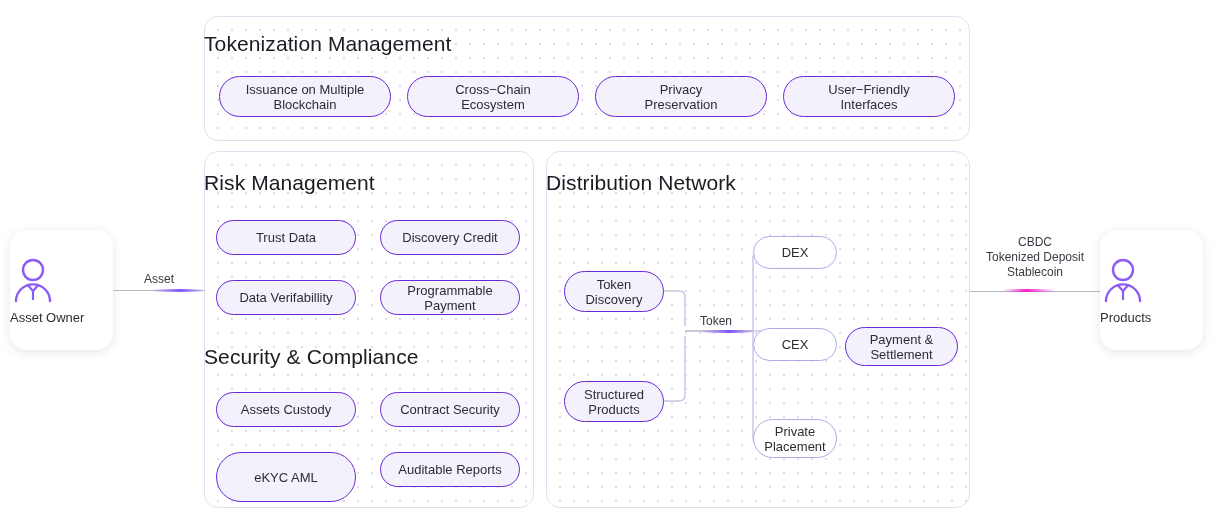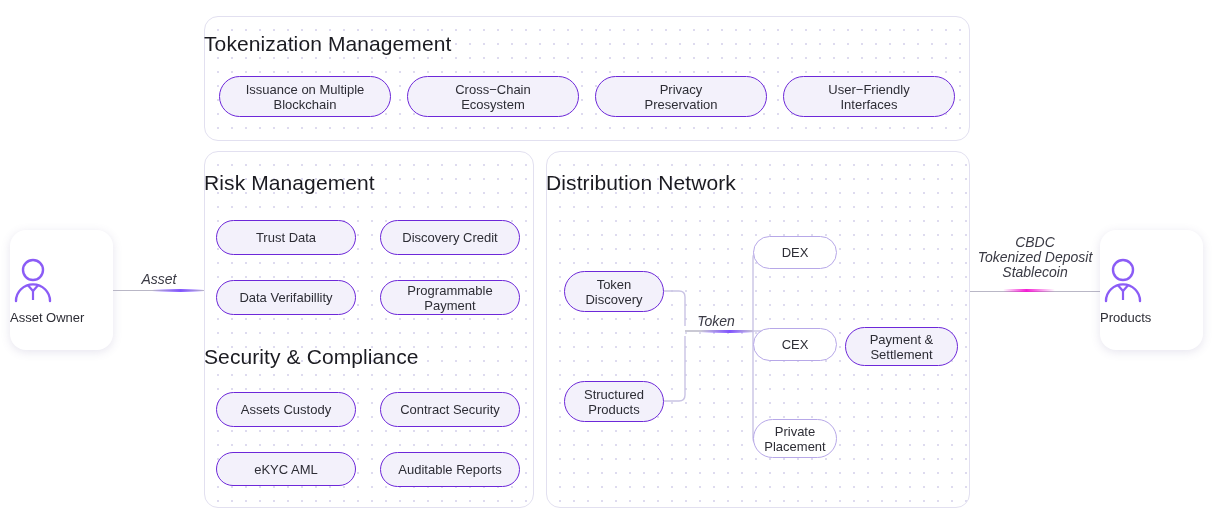--- a/index.html
+++ b/index.html
@@ -96,25 +96,24 @@
   }
   .glow-magenta {
     position: absolute;
     height: 3px;
     border-radius: 2px;
     background: linear-gradient(90deg, rgba(255,0,200,0) 0%, rgba(244,20,210,0.95) 45%, rgba(255,0,200,0) 100%);
   }
   .edge-label {
     position: absolute;
     text-align: center;
-    font-size: 14px;
+    font-size: 12px;
     line-height: 15px;
     color: #3a3a44;
     white-space: pre-line;
-    font-style: italic;
   }
 
   .tree-svg {
     position: absolute;
     left: 0;
     top: 0;
     pointer-events: none;
   }
 </style>
 </head>
@@ -158,21 +157,21 @@
   <div class="pill" style="left:216px; top:220px; width:140px; height:35px;">Trust Data</div>
   <div class="pill" style="left:380px; top:220px; width:140px; height:35px;">Discovery Credit</div>
   <div class="pill" style="left:216px; top:280px; width:140px; height:35px;">Data Verifabillity</div>
   <div class="pill" style="left:380px; top:280px; width:140px; height:35px; white-space:pre-line;">Programmable
 Payment</div>
 
   <div class="panel-title" style="left:204px; top:345px; width:330px;">Security &amp; Compliance</div>
 
   <div class="pill" style="left:216px; top:392px; width:140px; height:35px;">Assets Custody</div>
   <div class="pill" style="left:380px; top:392px; width:140px; height:35px;">Contract Security</div>
-  <div class="pill" style="left:216px; top:452px; width:140px; height:34px;">eKYC AML</div>
+  <div class="pill" style="left:216px; top:452px; width:140px; height:50px;">eKYC AML</div>
   <div class="pill" style="left:380px; top:452px; width:140px; height:35px;">Auditable Reports</div>
 
   <div class="panel" style="left:546px; top:151px; width:424px; height:357px;">
   </div>
   <div class="panel-title" style="left:546px; top:171px; width:424px;">Distribution Network</div>
 
   <svg class="tree-svg" width="1213" height="526">
 
     <path d="M664 291 H679 Q685 291 685 297 V326" stroke="#c9c3e4" stroke-width="1.4" fill="none"></path>
     <path d="M664 401 H679 Q685 401 685 395 V336" stroke="#c9c3e4" stroke-width="1.4" fill="none"></path>

